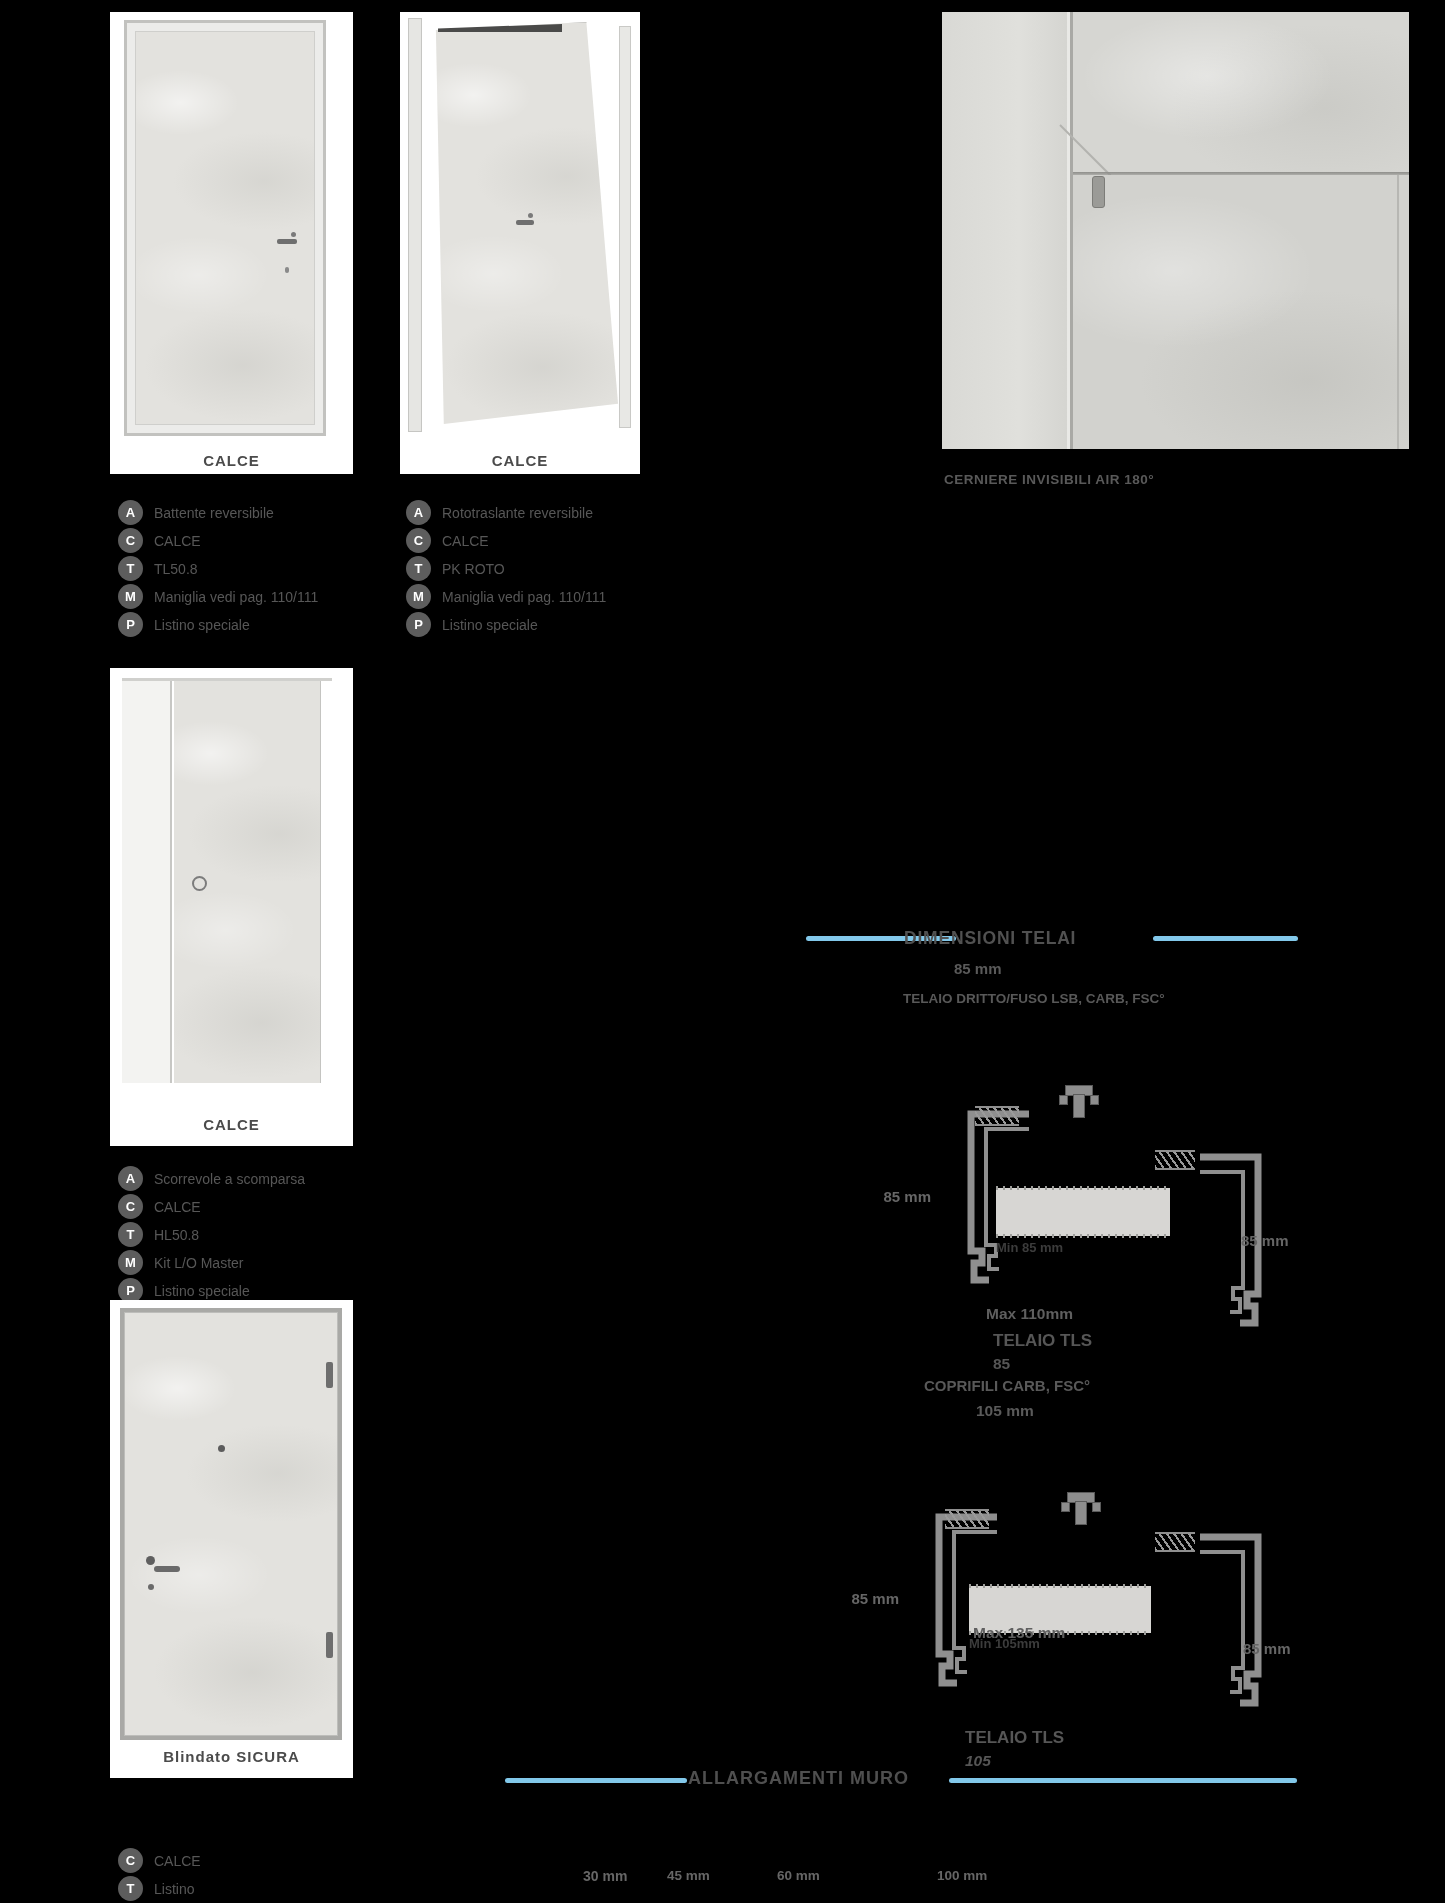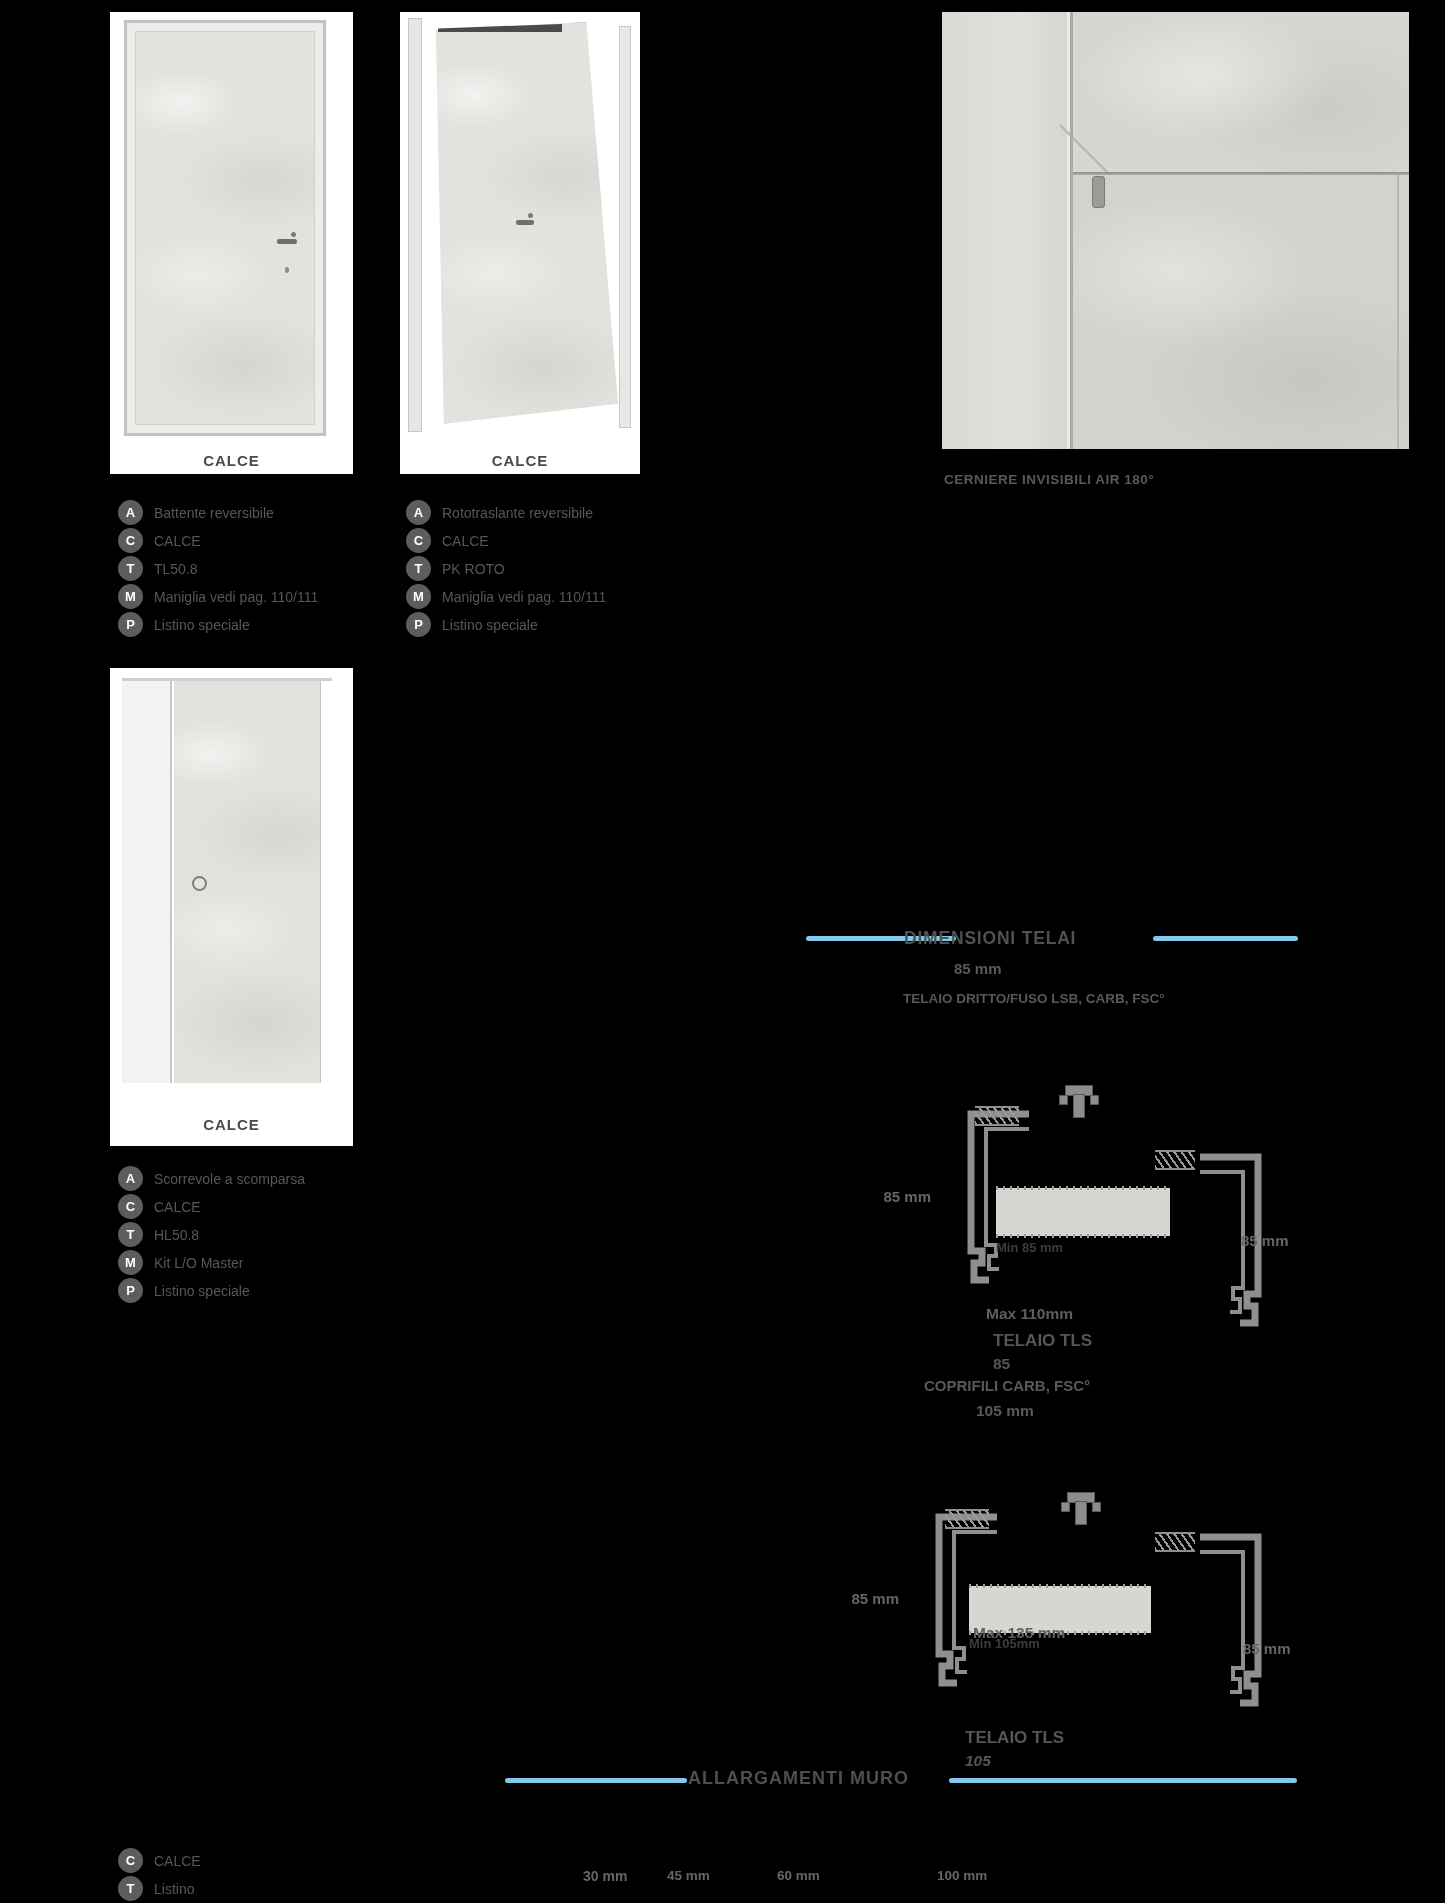--- a/index.html
+++ b/index.html
@@ -142,20 +142,30 @@
   </div>
   <div class="spec" style="left:75px;top:1250px;">
     <span class="badge">M</span>
     <span class="spec-txt">Kit L/O Master</span>
   </div>
   <div class="spec" style="left:75px;top:1278px;">
     <span class="badge">P</span>
     <span class="spec-txt">Listino speciale</span>
   </div>
 
+  <div class="card" style="left:67px;top:1300px;width:243px;height:478px;">
+    <div class="abs tex" style="left:10px;top:8px;width:214px;height:424px;border:4px solid #a9a9a6;box-shadow:inset 0 0 0 1px #bdbdba;"></div>
+    <div class="abs" style="left:216px;top:62px;width:7px;height:26px;background:#6e6e6e;border-radius:2px;"></div>
+    <div class="abs" style="left:216px;top:332px;width:7px;height:26px;background:#6e6e6e;border-radius:2px;"></div>
+    <div class="abs" style="left:108px;top:145px;width:7px;height:7px;background:#5c5c5c;border-radius:50%;"></div>
+    <div class="abs" style="left:36px;top:256px;width:9px;height:9px;background:#5f5f5f;border-radius:50%;"></div>
+    <div class="abs" style="left:38px;top:284px;width:6px;height:6px;background:#6a6a6a;border-radius:50%;"></div>
+    <div class="abs" style="left:44px;top:266px;width:26px;height:6px;background:#6a6a6a;border-radius:3px;"></div>
+    <div class="photo-label" style="top:448px;font-weight:bold;">Blindato SICURA</div>
+  </div>
 
   <div class="spec" style="left:75px;top:1848px;">
     <span class="badge">C</span>
     <span class="spec-txt">CALCE</span>
   </div>
   <div class="spec" style="left:75px;top:1876px;">
     <span class="badge">T</span>
     <span class="spec-txt">Listino</span>
   </div>
 

